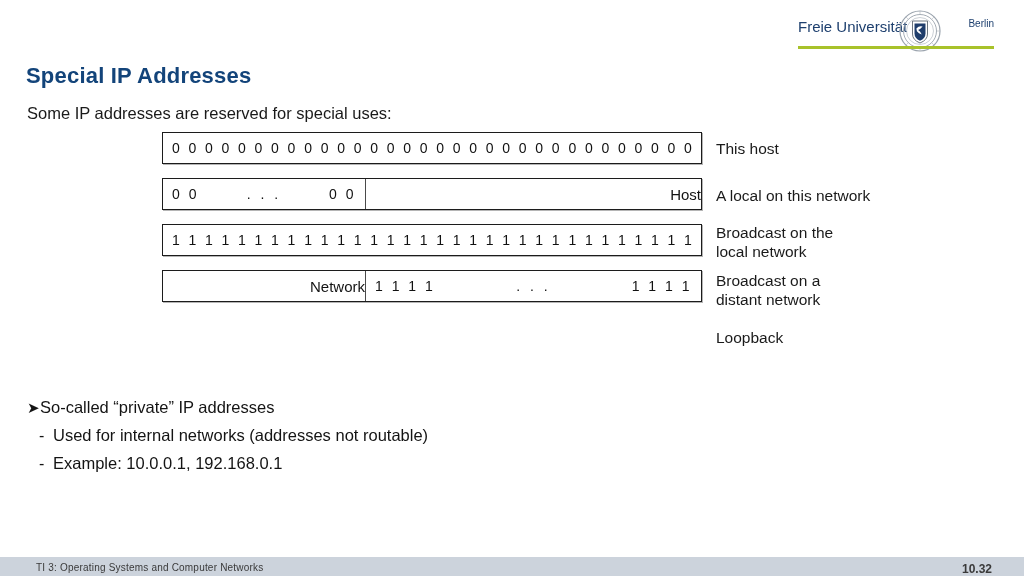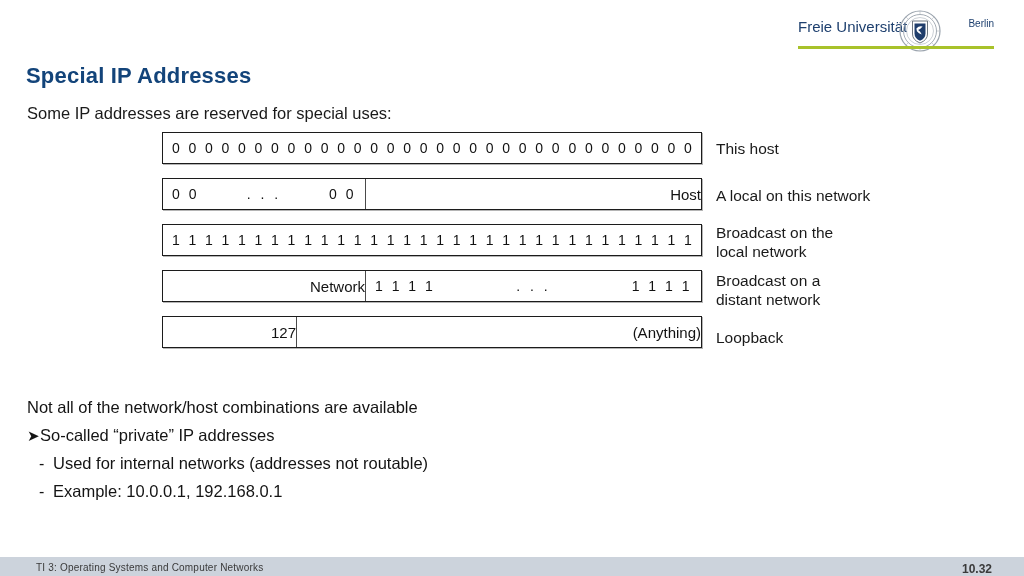--- a/index.html
+++ b/index.html
@@ -356,44 +356,35 @@
     </div>
     <div class="cell" style="flex:1;">
       <div class="bits-split">
         <span class="grp">1 1 1 1</span>
         <span class="ellipsis">. . .</span>
         <span class="grp">1 1 1 1</span>
       </div>
     </div>
   </div>
 
-  <div class="diagram-row">
-    <div class="cell cell-center divider-right" style="width:134px;">
-      <span class="label-text">127</span>
-    </div>
-    <div class="cell cell-center" style="flex:1;">
-      <span class="label-text">(Anything)</span>
-    </div>
-  </div>
 </div>
 
 <div class="annotation" style="top:139px;">This host</div>
 <div class="annotation" style="top:186px;">A local on this network</div>
 <div class="annotation" style="top:223px;">
   <div>Broadcast on the</div>
   <div>local network</div>
 </div>
 <div class="annotation" style="top:271px;">
   <div>Broadcast on a</div>
   <div>distant network</div>
 </div>
 <div class="annotation" style="top:328px;">Loopback</div>
 
 <div id="bullets">
-  <div class="b-level0">Not all of the network/host combinations are available</div>
   <div class="b-level1">
     <span class="marker">➤</span>
     <span>So-called “private” IP addresses</span>
   </div>
   <div class="b-level2">
     <span class="marker">-</span>
     <span>Used for internal networks (addresses not routable)</span>
   </div>
   <div class="b-level2">
     <span class="marker">-</span>

